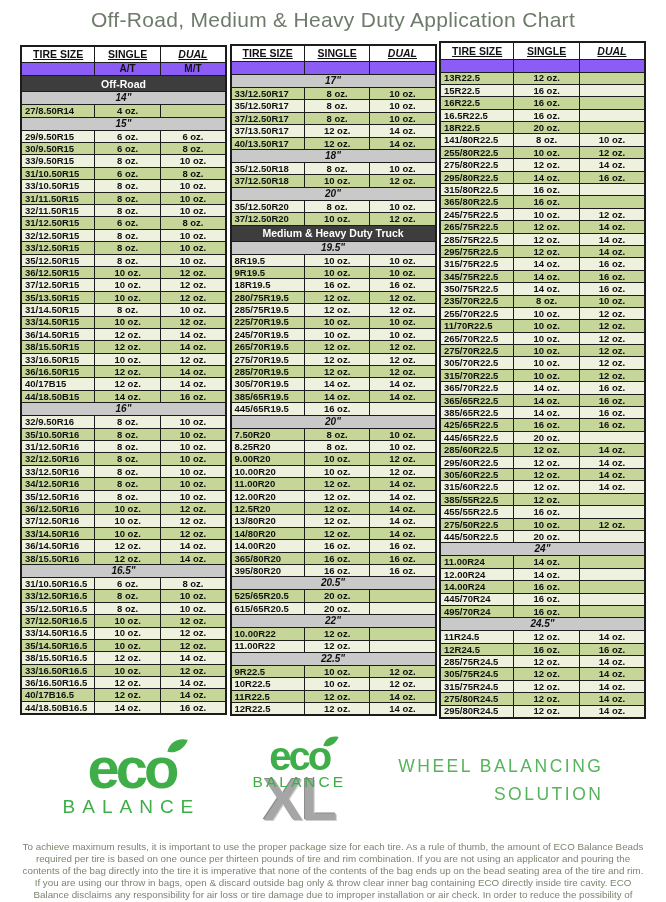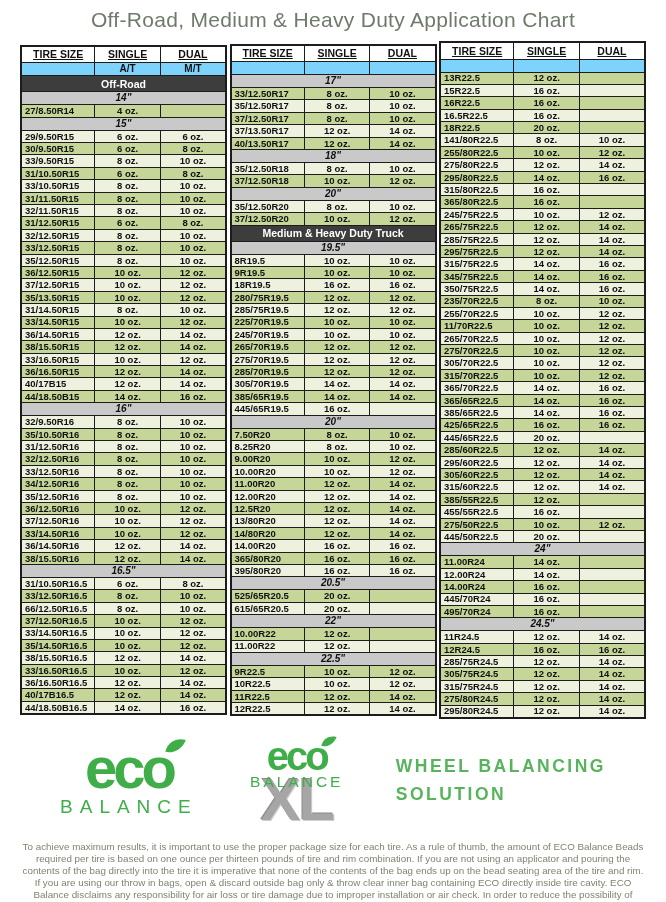--- a/index.html
+++ b/index.html
@@ -23,22 +23,22 @@
   table.tire th, table.tire td {
     border:1px solid var(--border,#1c1c1c);
     font-weight:bold; line-height:1; overflow:hidden; white-space:nowrap;
     height:12.4px; padding:0 3px; font-size:9.5px; color:#111;
   }
   table.tire th {
     height:17px; font-size:10.5px; text-align:center;
     text-decoration:underline; background:#fff;
   }
   th.col-single { background:var(--single-bg,#a8a8a8); }
-  th.col-dual   { background:var(--dual-bg,#d3d3d3); }
-  tr.subhead td { background:#7dd3fc; text-align:center; height:13px; font-size:10px; }
+  th.col-dual   { background:var(--dual-bg,#d3d3d3);font-style:italic; }
+  tr.subhead td { background:#8b5cf6; text-align:center; height:13px; font-size:10px; }
   tr.dark td {
     background:var(--dark-bg,#3d3d3d); color:#fff; text-align:center;
     font-size:10.5px; height:16px;
   }
   tr.sec td {
     background:var(--section-bg,#c9c9c9); text-align:center;
     font-style:italic; font-size:10px; height:13px;
   }
   tr.green td { background:var(--row-green,#c5d698); }
   tr.pale td  { background:var(--row-pale,#eef1de); }
@@ -62,21 +62,21 @@
   .xl-eco .leaf-icon { width:15px; height:15px; top:-5px; right:-9px; }
   .xl-sub { font-size:15.5px; letter-spacing:3px; font-weight:400; position:relative; z-index:2; margin-top:-1px; }
   .xl-letters {
     font-size:60px; font-weight:800; letter-spacing:-2px; line-height:.72;
     color:var(--xl-gray,#a6a6a6); margin-top:-13px;
     text-shadow:1px 1px 0 #cfcfcf, -1px -1px 0 #8c8c8c;
   }
 
   .tagline {
     color:var(--tagline-green,#57b45b); font-size:17.5px; letter-spacing:2.5px;
-    text-align:left; line-height:1.55; font-weight:700;
+    text-align:right; line-height:1.55; font-weight:400;
   }
 
   .disclaimer {
     width:622px; margin:14px auto 0; text-align:center;
     font-size:9.8px; line-height:1.25; color:var(--disclaimer-text,#7c856f);
   }
 </style>
 </head>
 <body>
 
@@ -298,21 +298,21 @@
             <td class="tire-name">31/10.50R16.5</td>
             <td class="val">6 oz.</td>
             <td class="val">8 oz.</td>
           </tr>
           <tr class="green">
             <td class="tire-name">33/12.50R16.5</td>
             <td class="val">8 oz.</td>
             <td class="val">10 oz.</td>
           </tr>
           <tr class="pale">
-            <td class="tire-name">66/12.50R16.5</td>
+            <td class="tire-name">35/12.50R16.5</td>
             <td class="val">8 oz.</td>
             <td class="val">10 oz.</td>
           </tr>
           <tr class="green">
             <td class="tire-name">37/12.50R16.5</td>
             <td class="val">10 oz.</td>
             <td class="val">12 oz.</td>
           </tr>
           <tr class="pale">
             <td class="tire-name">33/14.50R16.5</td>

